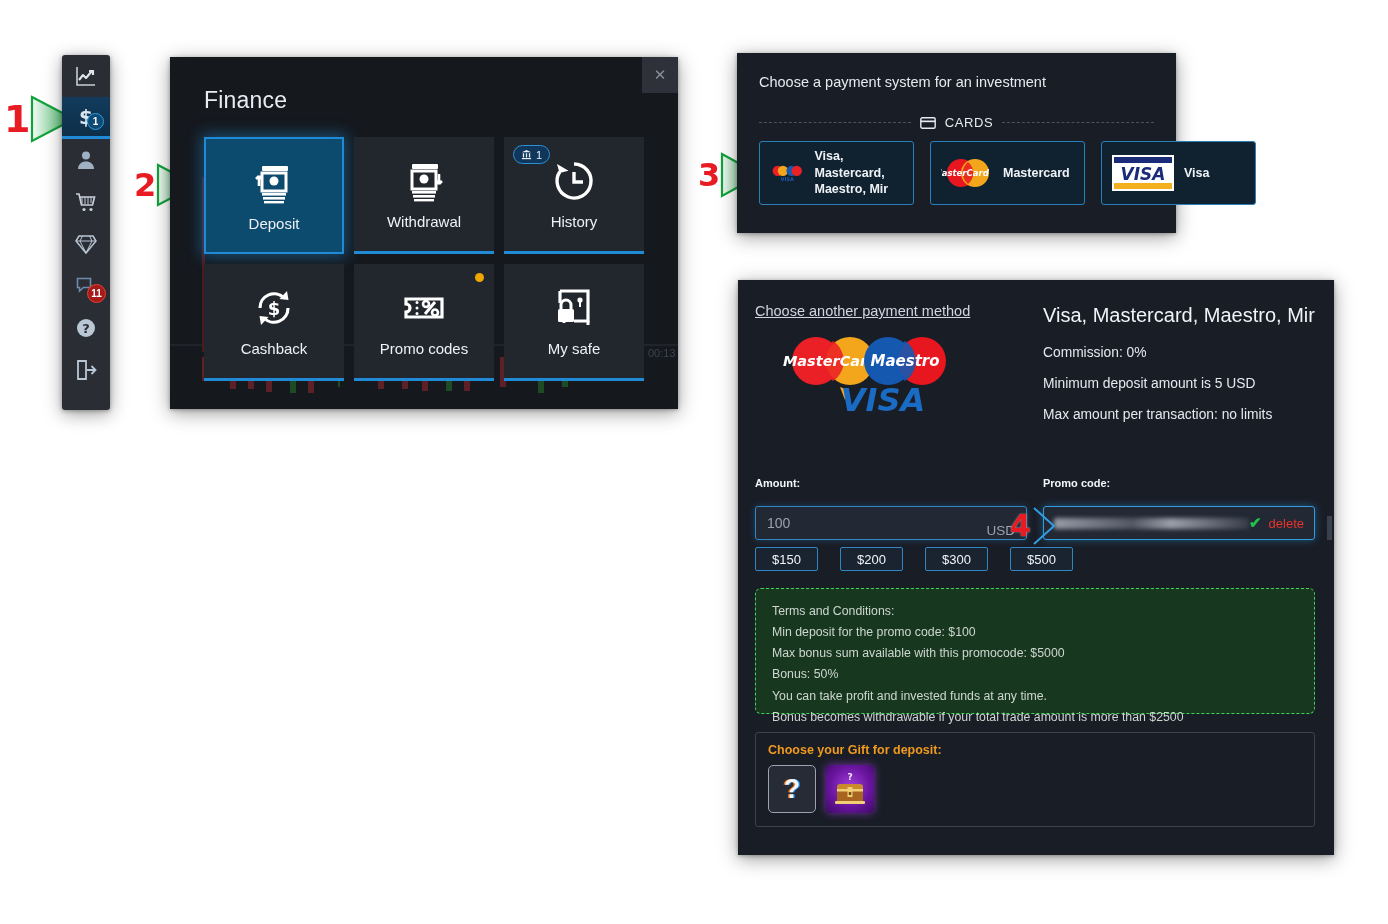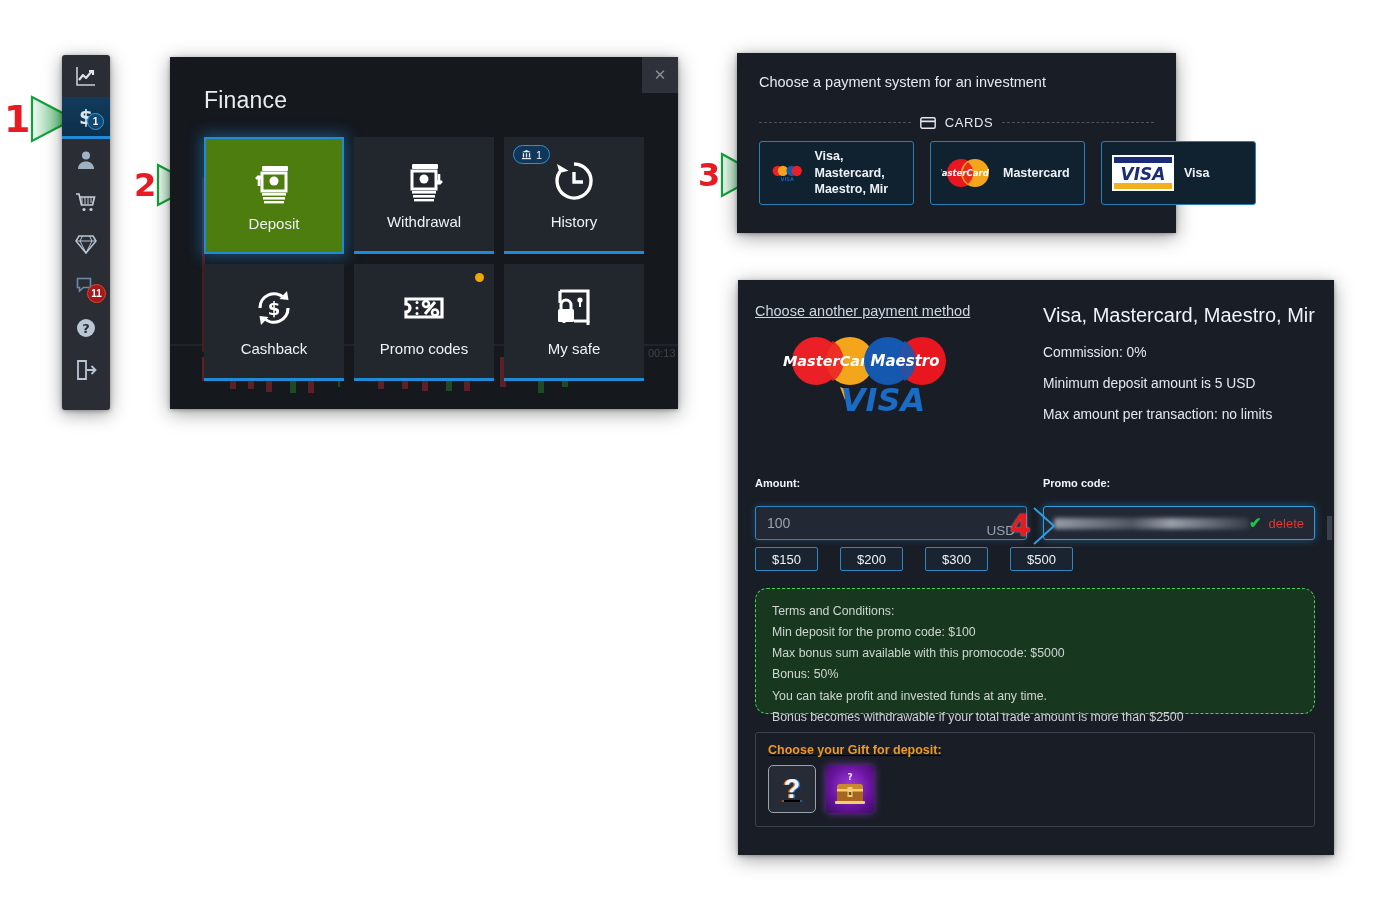--- a/index.html
+++ b/index.html
@@ -71,21 +71,21 @@
     grid-template-columns: repeat(3, 1fr);
     grid-auto-rows: 117px; gap: 10px 10px;
   }
   .fin-tile {
     position: relative; background: #22262d;
     border-bottom: 3px solid #1f8bd6;
     display: flex; flex-direction: column;
     align-items: center; justify-content: center; gap: 9px;
   }
   .fin-tile.selected {
-    background: #4d7c0f; border: 2px solid #1f8bd6;
+    background: #0c4a6e; border: 2px solid #1f8bd6;
     box-shadow: 0 0 14px 3px rgba(31,139,214,.45);
   }
   .fin-label { font-size: 15px; color: #eef1f5; }
   .fin-ico { width: 48px; height: 46px; display: block; }
   .tile-badge {
     position: absolute; left: 9px; top: 8px;
     height: 19px; padding: 0 7px; border-radius: 10px;
     background: #10375a; border: 1px solid #2d8fd4;
     display: flex; align-items: center; gap: 4px;
     font-size: 11px; color: #e7eef5;
@@ -163,28 +163,28 @@
   #quick-row { position: absolute; left: 17px; top: 267px; display: flex; gap: 22px; }
   .quick-btn {
     width: 63px; height: 24px; background: #1a2430;
     border: 1px solid #2f86c4; border-radius: 2px;
     font-size: 13px; color: #f0f3f8;
     display: flex; align-items: center; justify-content: center;
   }
 
   #terms {
     position: absolute; left: 17px; top: 308px; width: 560px; height: 126px;
-    background: rgba(24,58,30,.92); border: 1px dashed #3fd35a; border-radius: 12px;
+    background: rgba(24,58,30,.92); border: 1px dashed #3fd35a; border-radius: 6px;
     padding: 12px 16px;
   }
   .terms-line { font-size: 12.3px; color: #cdd6d0; line-height: 1.72; }
 
   #gift {
     position: absolute; left: 17px; top: 452px; width: 560px; height: 95px;
-    border: 1px solid #3b4250; border-radius: 3px; padding: 10px 12px; text-decoration: underline;
+    border: 1px solid #3b4250; border-radius: 3px; padding: 10px 12px;
   }
   #gift-title { font-size: 12.5px; font-weight: bold; color: #f09a1e; }
   #gift-row { display: flex; gap: 10px; margin-top: 8px; }
   .gift-tile {
     width: 48px; height: 48px; border-radius: 5px;
     display: flex; align-items: center; justify-content: center;
   }
   #gift-unknown { background: #262b35; border: 1px solid #9aa3b0; }
   #gift-unknown span {
     font-size: 27px; font-weight: bold; color: #f2f5f9;

